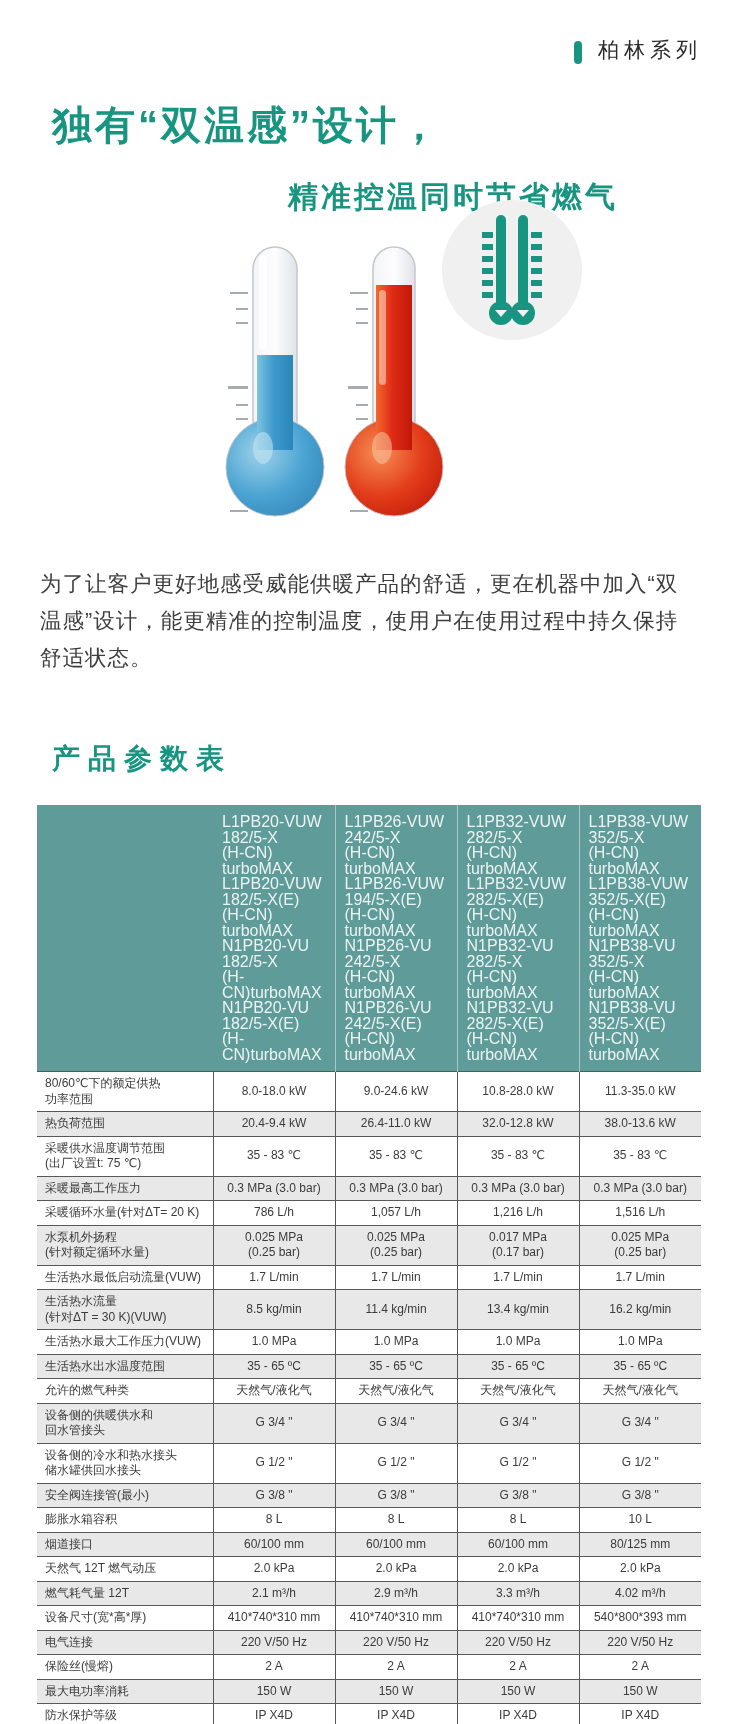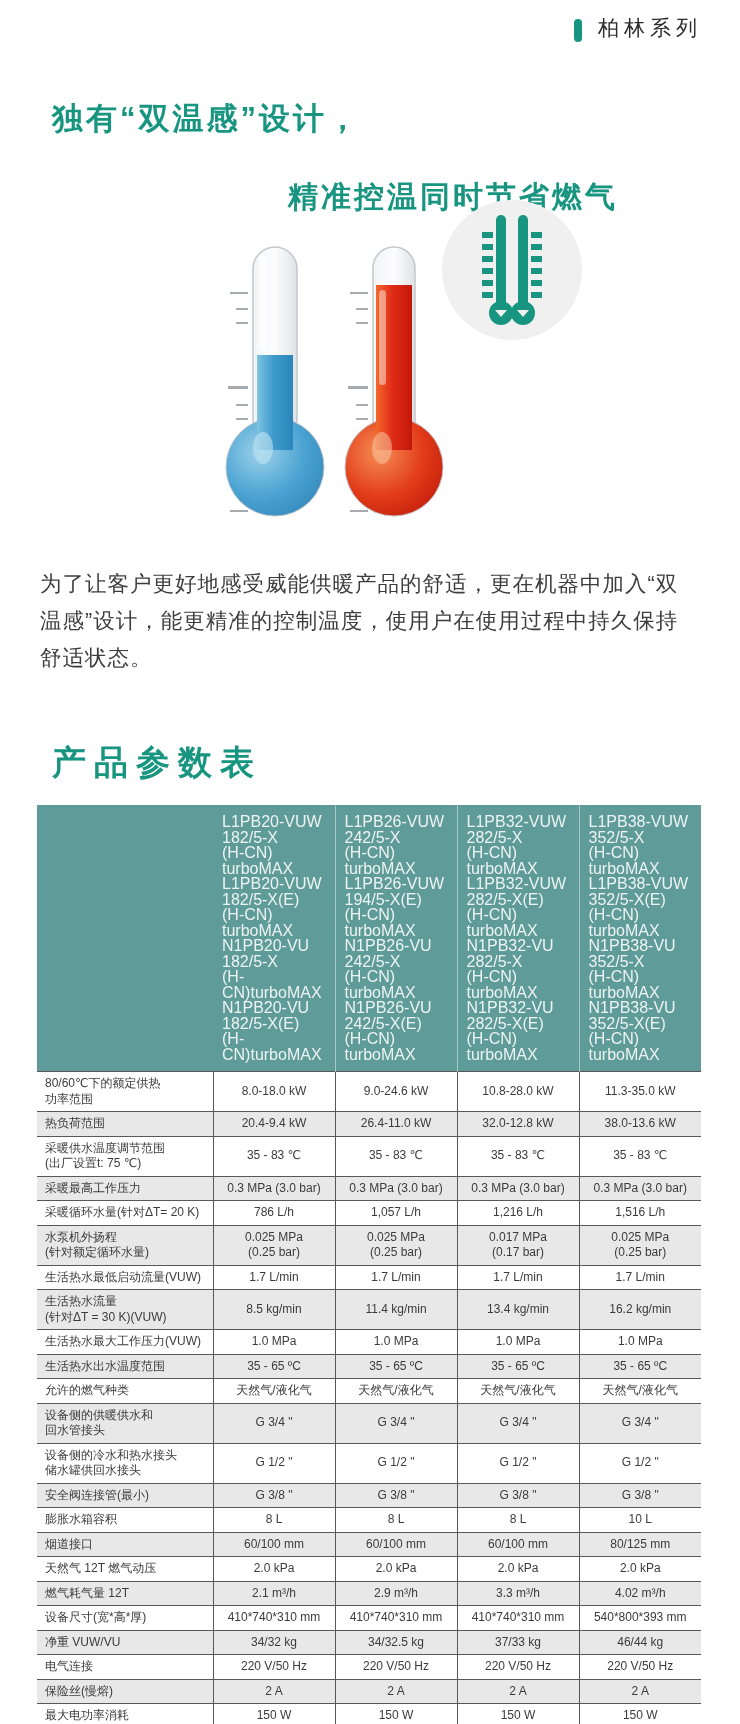--- a/index.html
+++ b/index.html
@@ -5,36 +5,36 @@
   * { margin:0; padding:0; box-sizing:border-box; }
   html,body { background:#ffffff; }
   body {
     width:740px; height:1724px; position:relative; overflow:hidden;
     font-family:"Liberation Sans","DejaVu Sans",sans-serif;
     color:#2e2e2e;
   }
   .page { position:relative; width:740px; height:1724px; background:#fff; }
 
   
-  .series-tag { position:absolute; top:14px; left:574px; display:flex; align-items:flex-end; }
+  .series-tag { position:absolute; top:36px; left:574px; display:flex; align-items:flex-end; }
   .series-bar { width:8px; height:23px; border-radius:4px; background:var(--accent); margin-right:16px; }
   .series-text { font-size:21px; letter-spacing:5px; color:#2b2b2b; }
 
   
-  .hero-t1 { position:absolute; top:98px; left:52px; font-size:31px; font-weight:700;
+  .hero-t1 { position:absolute; top:98px; left:52px; font-size:40px; font-weight:700;
              letter-spacing:3px; color:var(--accent); }
   .hero-t2 { position:absolute; top:177px; left:288px; font-size:30px; font-weight:700;
              letter-spacing:3px; color:var(--accent); }
 
   .hero-art { position:absolute; top:180px; left:0; width:740px; height:345px; }
 
   .desc { position:absolute; top:566px; left:40px; width:660px;
           font-size:21.5px; line-height:37px; letter-spacing:1px; color:#3d3d3d; }
 
-  .table-heading { position:absolute; top:740px; left:52px; font-size:34px; font-weight:700;
+  .table-heading { position:absolute; top:740px; left:52px; font-size:28px; font-weight:700;
                    letter-spacing:8px; color:var(--accent); }
 
   
   .spec-table { position:absolute; top:805px; left:37px; width:664px;
                 border-collapse:collapse; table-layout:fixed; }
   .spec-table th, .spec-table td { white-space:pre-line; vertical-align:middle; }
   .spec-table thead th {
     background:var(--header-bg); color:#ecf4f3; font-weight:400;
     font-size:16px; line-height:15.5px; text-align:left;
     padding:9px 4px 9px 9px;
@@ -350,27 +350,20 @@
     <td class="row-value">4.02 m³/h</td>
   </tr>
         <tr>
     <td class="row-label">设备尺寸(宽*高*厚)</td>
     <td class="row-value">410*740*310 mm</td>
     <td class="row-value">410*740*310 mm</td>
     <td class="row-value">410*740*310 mm</td>
     <td class="row-value">540*800*393 mm</td>
   </tr>
         <tr>
-    <td class="row-label">净重 VUW/VU</td>
-    <td class="row-value">34/32 kg</td>
-    <td class="row-value">34/32.5 kg</td>
-    <td class="row-value">37/33 kg</td>
-    <td class="row-value">46/44 kg</td>
-  </tr>
-        <tr>
     <td class="row-label">电气连接</td>
     <td class="row-value">220 V/50 Hz</td>
     <td class="row-value">220 V/50 Hz</td>
     <td class="row-value">220 V/50 Hz</td>
     <td class="row-value">220 V/50 Hz</td>
   </tr>
         <tr>
     <td class="row-label">保险丝(慢熔)</td>
     <td class="row-value">2 A</td>
     <td class="row-value">2 A</td>

